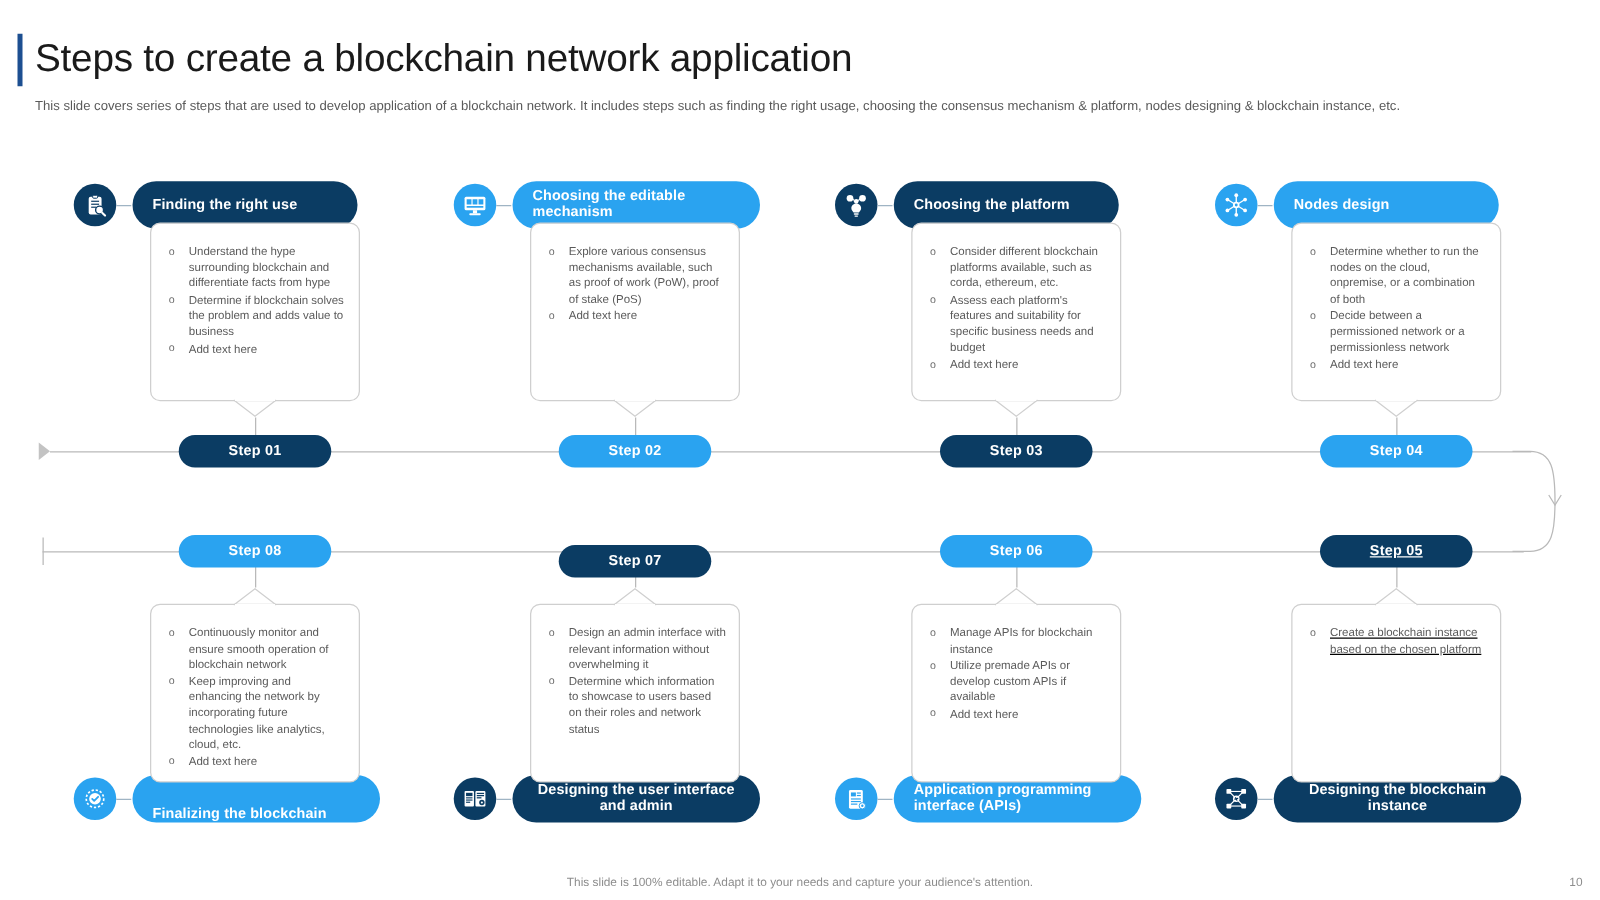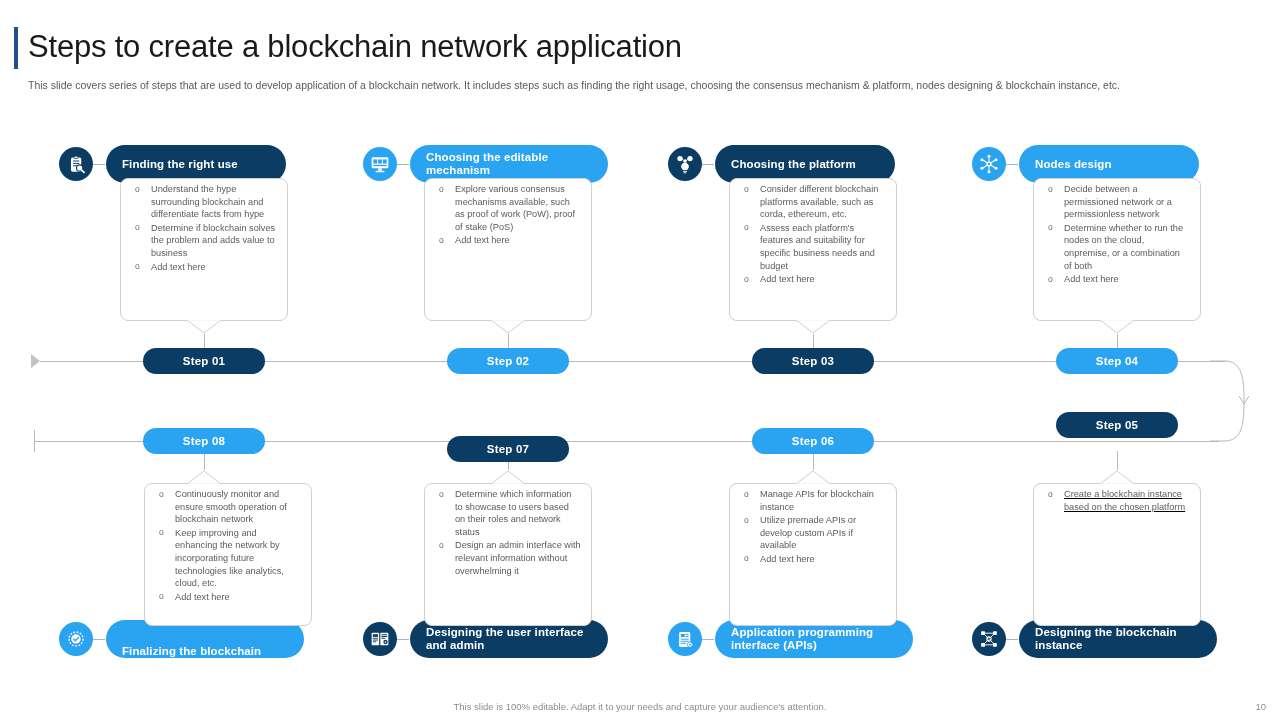--- a/index.html
+++ b/index.html
@@ -49,21 +49,21 @@
   }
 
   
   .step-badge {
     position: absolute; width: 122px; height: 26px;
     border-radius: 13px; color: #fff;
     font-size: 11.5px; font-weight: bold;
     display: flex; align-items: center; justify-content: center;
     letter-spacing: 0.2px;
   }
-  .navy  { background: #0b3c63; }
+  .navy  { background: #0b3c63; text-align: center; }
   .cyan  { background: #2aa3f0; }
 
   .hdr-pill {
     position: absolute; height: 38px; border-radius: 19px;
     color: #fff; font-size: 11.5px; font-weight: bold;
     display: flex; align-items: center;
     padding: 0 16px; line-height: 13px;
     letter-spacing: 0.1px;
   }
   .hdr-pill.two-line { align-items: center; }
@@ -76,21 +76,21 @@
   .icon-badge.cyan { background: #2aa3f0; }
   .icon-link {
     position: absolute; height: 1px; background: #9fb4c4; width: 12px;
   }
 
   .body-box {
     position: absolute; width: 168px;
     border: 1px solid #cfcfcf; border-radius: 8px;
     background: #fff;
   }
-  .body-box ul { list-style: none; padding: 4px 10px 10px 12px; }
+  .body-box ul { list-style: none; padding: 16px 10px 10px 12px; }
   .body-box li {
     position: relative; padding-left: 18px;
     font-size: 9.2px; line-height: 12.6px; color: #5b5b5b;
     margin-bottom: 1px;
   }
   .body-box li::before {
     content: "o"; position: absolute; left: 2px; top: -0.5px;
     font-size: 8.5px; color: #6b6b6b;
   }
 
@@ -241,22 +241,22 @@
           <circle cx="20.5" cy="17.2" r="1.8" fill="#ffffff"></circle>
           <circle cx="12" cy="21.4" r="1.8" fill="#ffffff"></circle>
           <circle cx="3.5" cy="17.2" r="1.8" fill="#ffffff"></circle>
           <circle cx="3.5" cy="6.8" r="1.8" fill="#ffffff"></circle>
           <circle cx="12" cy="12" r="1.4" fill="#2aa3f0"></circle>
         </svg>
       </div>
       <div class="icon-link" style="left: 1006px; top: 164px;"></div>
       <div class="body-box" style="left: 1033px; top: 178px; height: 143px;">
         <ul>
+          <li>Determine  whether to run the nodes on the cloud, onpremise, or a combination  of both</li>
           <li>Decide between a permissioned network or a permissionless network</li>
-          <li>Determine  whether to run the nodes on the cloud, onpremise, or a combination  of both</li>
           <li>Add text here</li>
         </ul>
       </div>
       <div class="notch-down" style="left: 1100px; top: 320px;">
         <svg width="34" height="14" viewBox="0 0 34 14">
           <path d="M0 0 L17 13 L34 0" fill="none" stroke="#cfcfcf" stroke-width="1"></path>
           <line x1="1" y1="0" x2="33" y2="0" stroke="#ffffff" stroke-width="1.6"></line>
         </svg>
       </div>
       <div class="rail" style="width: 1px; left: 1117px; top: 334px; height: 16px;"></div>
@@ -288,21 +288,21 @@
           <li>Create a blockchain instance based on the chosen platform</li>
         </ul>
       </div>
       <div class="notch-up" style="left: 1100px; top: 470px;">
         <svg width="34" height="14" viewBox="0 0 34 14">
           <path d="M0 14 L17 1 L34 14" fill="none" stroke="#cfcfcf" stroke-width="1"></path>
           <line x1="1" y1="14" x2="33" y2="14" stroke="#ffffff" stroke-width="1.6"></line>
         </svg>
       </div>
       <div class="rail" style="width: 1px; left: 1117px; top: 451px; height: 19px;"></div>
-      <div class="step-badge navy" style="left: 1056px; top: 412px;">Step 05</div>
+      <div class="step-badge navy" style="left: 1056px; top: 428px; text-decoration: underline;">Step 05</div>
       <div class="hdr-pill cyan two-line" style="left: 715px; top: 620px; width: 198px;">
         <span>Application programming interface (APIs)</span>
       </div>
       <div class="icon-badge cyan" style="left: 668px; top: 622px;">
         <svg width="19" height="19" viewBox="0 0 24 24">
           <rect x="4" y="2.5" width="14" height="19" rx="1.5" fill="#ffffff"></rect>
           <rect x="6" y="5" width="5" height="4" fill="#2aa3f0"></rect>
           <rect x="12" y="5" width="4" height="1.2" fill="#2aa3f0"></rect>
           <rect x="12" y="7.5" width="4" height="1.2" fill="#2aa3f0"></rect>
           <rect x="6" y="11" width="10" height="1.2" fill="#2aa3f0"></rect>
@@ -342,22 +342,22 @@
           <rect x="13.7" y="6.3" width="7" height="1.2" fill="#0b3c63"></rect>
           <rect x="13.7" y="8.4" width="7" height="1.2" fill="#0b3c63"></rect>
           <rect x="13.7" y="10.5" width="4.5" height="1.2" fill="#0b3c63"></rect>
           <circle cx="18.6" cy="15.6" r="2.6" fill="#0b3c63"></circle>
           <circle cx="18.6" cy="15.6" r="1" fill="#ffffff"></circle>
         </svg>
       </div>
       <div class="icon-link" style="left: 397px; top: 639px;"></div>
       <div class="body-box" style="left: 424px; top: 483px; height: 143px;">
         <ul>
+          <li>Design an admin  interface with relevant information without overwhelming it</li>
           <li>Determine  which information to showcase to users based on their roles and network status</li>
-          <li>Design an admin  interface with relevant information without overwhelming it</li>
         </ul>
       </div>
       <div class="notch-up" style="left: 491px; top: 470px;">
         <svg width="34" height="14" viewBox="0 0 34 14">
           <path d="M0 14 L17 1 L34 14" fill="none" stroke="#cfcfcf" stroke-width="1"></path>
           <line x1="1" y1="14" x2="33" y2="14" stroke="#ffffff" stroke-width="1.6"></line>
         </svg>
       </div>
       <div class="rail" style="width: 1px; left: 508px; top: 451px; height: 19px;"></div>
       <div class="step-badge navy" style="left: 447px; top: 436px;">Step 07</div>
@@ -365,21 +365,21 @@
         <span>Finalizing the blockchain</span>
       </div>
       <div class="icon-badge cyan" style="left: 59px; top: 622px;">
         <svg width="20" height="20" viewBox="0 0 24 24">
           <circle cx="12" cy="12" r="8.4" fill="none" stroke="#ffffff" stroke-width="1.6" stroke-dasharray="2.2 1.8"></circle>
           <circle cx="12" cy="12" r="5.6" fill="#ffffff"></circle>
           <path d="M9.3 12.1 L11.2 14 L15 10.1" fill="none" stroke="#2aa3f0" stroke-width="1.7" stroke-linecap="round" stroke-linejoin="round"></path>
         </svg>
       </div>
       <div class="icon-link" style="left: 93px; top: 639px;"></div>
-      <div class="body-box" style="left: 120px; top: 483px; height: 143px; margin-left: 24px;">
+      <div class="body-box" style="left: 120px; top: 483px; height: 143px;">
         <ul>
           <li>Continuously monitor  and ensure smooth operation of blockchain network</li>
           <li>Keep improving and enhancing the network by incorporating future technologies like  analytics, cloud, etc.</li>
           <li>Add text here</li>
         </ul>
       </div>
       <div class="notch-up" style="left: 187px; top: 470px;">
         <svg width="34" height="14" viewBox="0 0 34 14">
           <path d="M0 14 L17 1 L34 14" fill="none" stroke="#cfcfcf" stroke-width="1"></path>
           <line x1="1" y1="14" x2="33" y2="14" stroke="#ffffff" stroke-width="1.6"></line>

